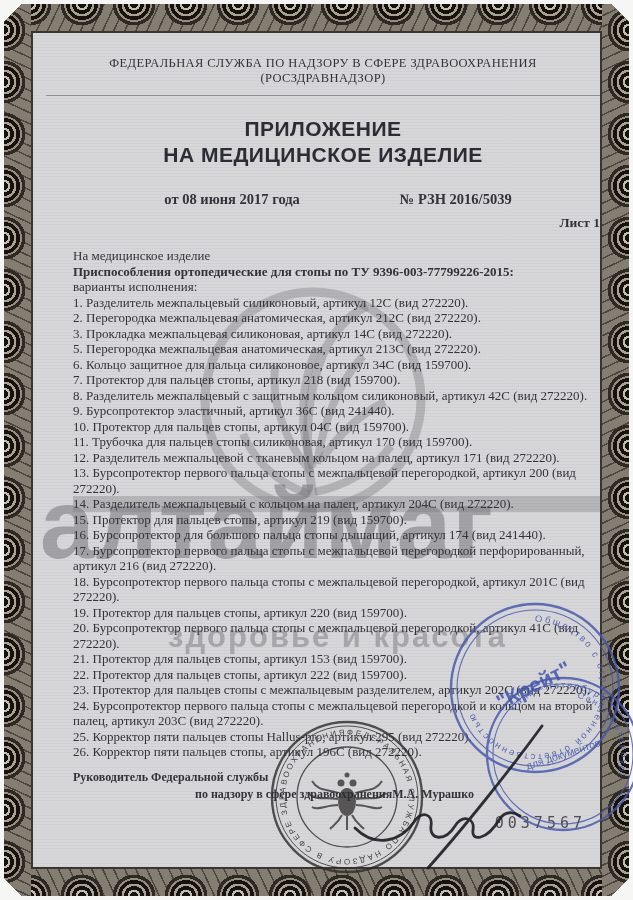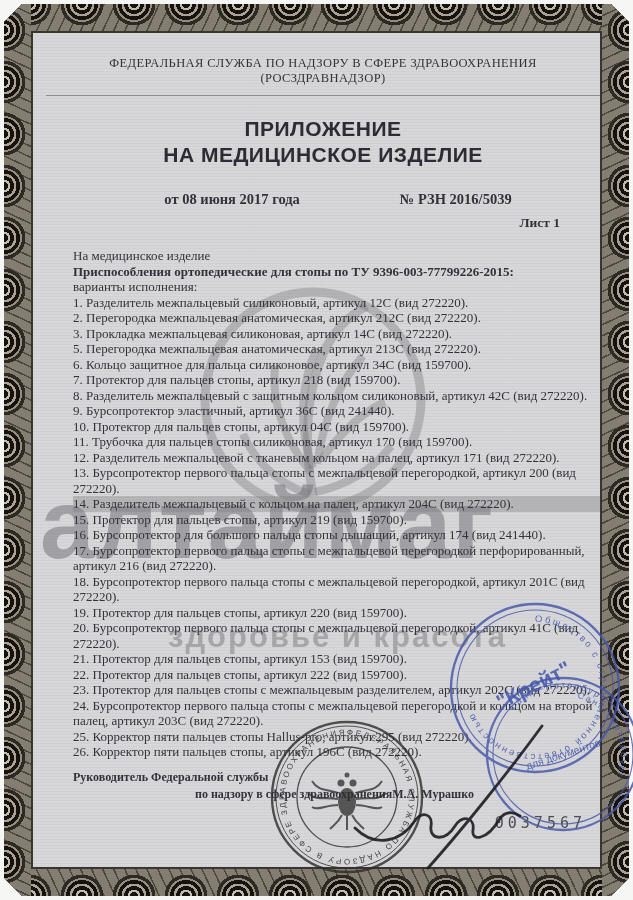--- a/index.html
+++ b/index.html
@@ -55,21 +55,21 @@
     font-size:31px;letter-spacing:2px;color:rgba(116,116,122,.48);white-space:nowrap;}
   
   .content{position:absolute;left:46px;top:40px;width:554px;z-index:3;color:#32323a;}
   .issuer{margin-top:16px;text-align:center;font-size:12.5px;line-height:15px;letter-spacing:.4px;}
   .divider{margin-top:9px;border-top:1px solid rgba(85,85,92,.55);}
   .title{margin-top:20px;text-align:center;
     font-family:"Liberation Sans","DejaVu Sans",sans-serif;font-weight:bold;
     font-size:21px;line-height:26px;letter-spacing:.5px;color:#2c2c34;}
   .date-row{margin-top:23px;display:flex;justify-content:center;gap:100px;
     font-weight:bold;font-size:14.5px;margin-left:30px;}
-  .sheet{margin-top:7px;text-align:right;padding-right:40px;font-weight:bold;font-size:13.5px;}
+  .sheet{margin-top:7px;text-align:right;font-weight:bold;font-size:13.5px;}
   .doc-body{margin-top:17px;padding-left:27px;width:527px;font-size:13px;line-height:15.5px;}
   .intro{}
   .product-title{font-weight:bold;}
   .variants{}
   .items{}
   .item{}
   .item.hl{background:rgba(125,125,130,.38);}
   .signoff{margin-top:9px;font-weight:bold;font-size:12px;line-height:17px;}
   .signoff-row{display:flex;justify-content:center;align-items:flex-end;padding-right:12px;margin-left:8px;}
   .serial{margin-top:13px;text-align:right;padding-right:14px;

